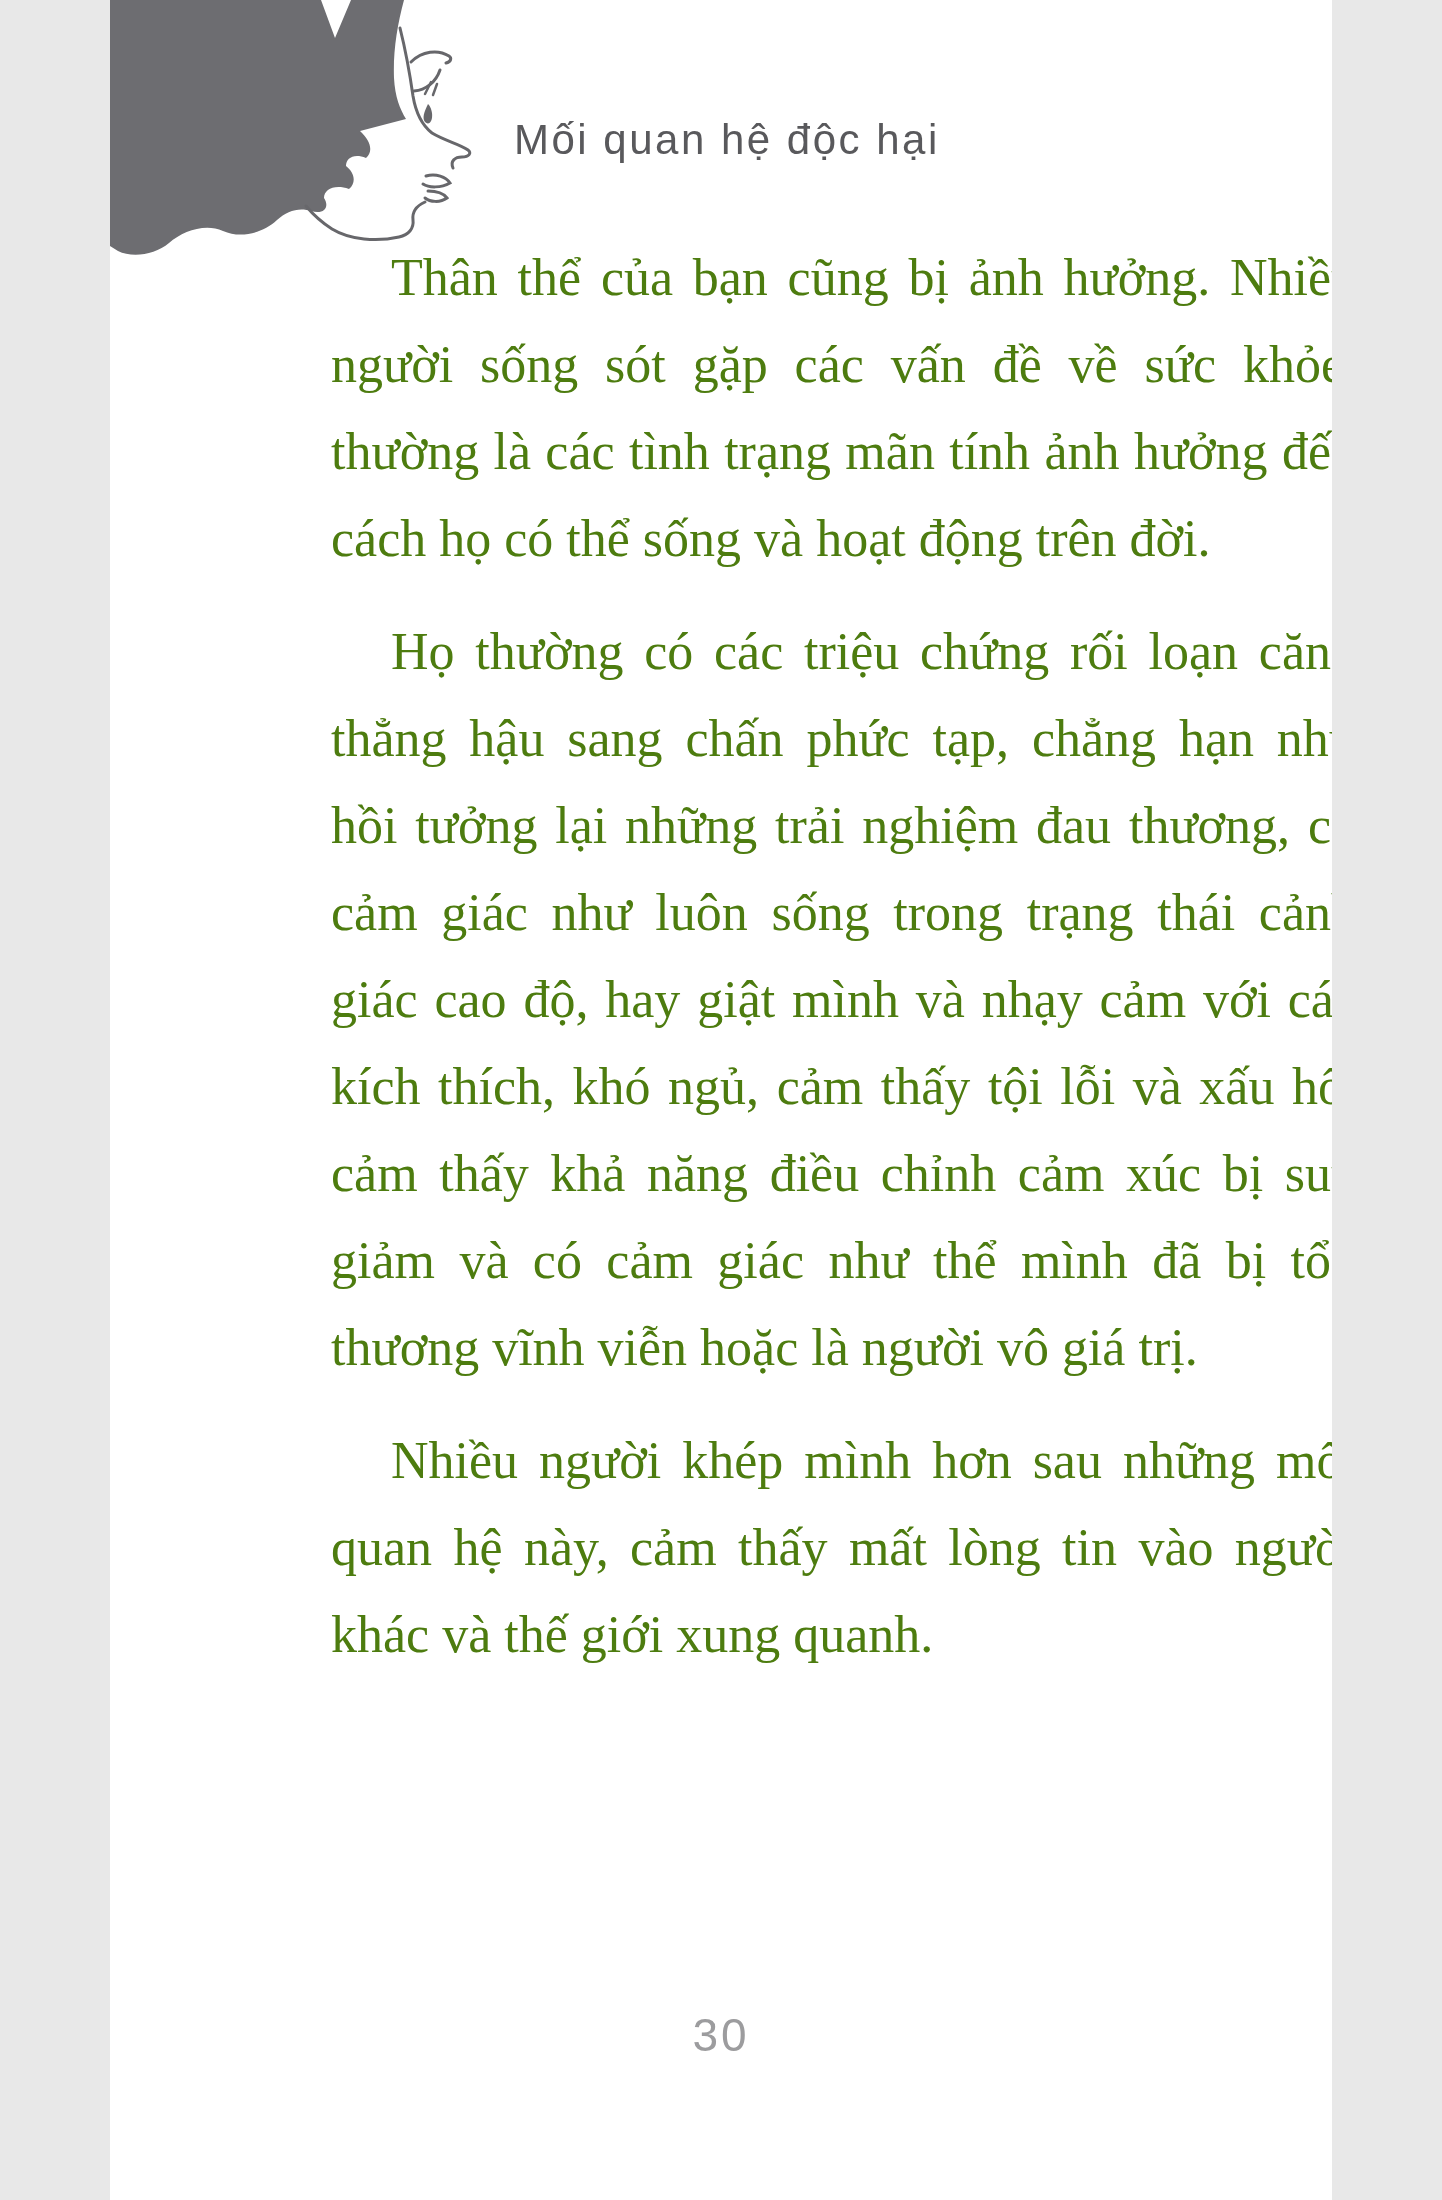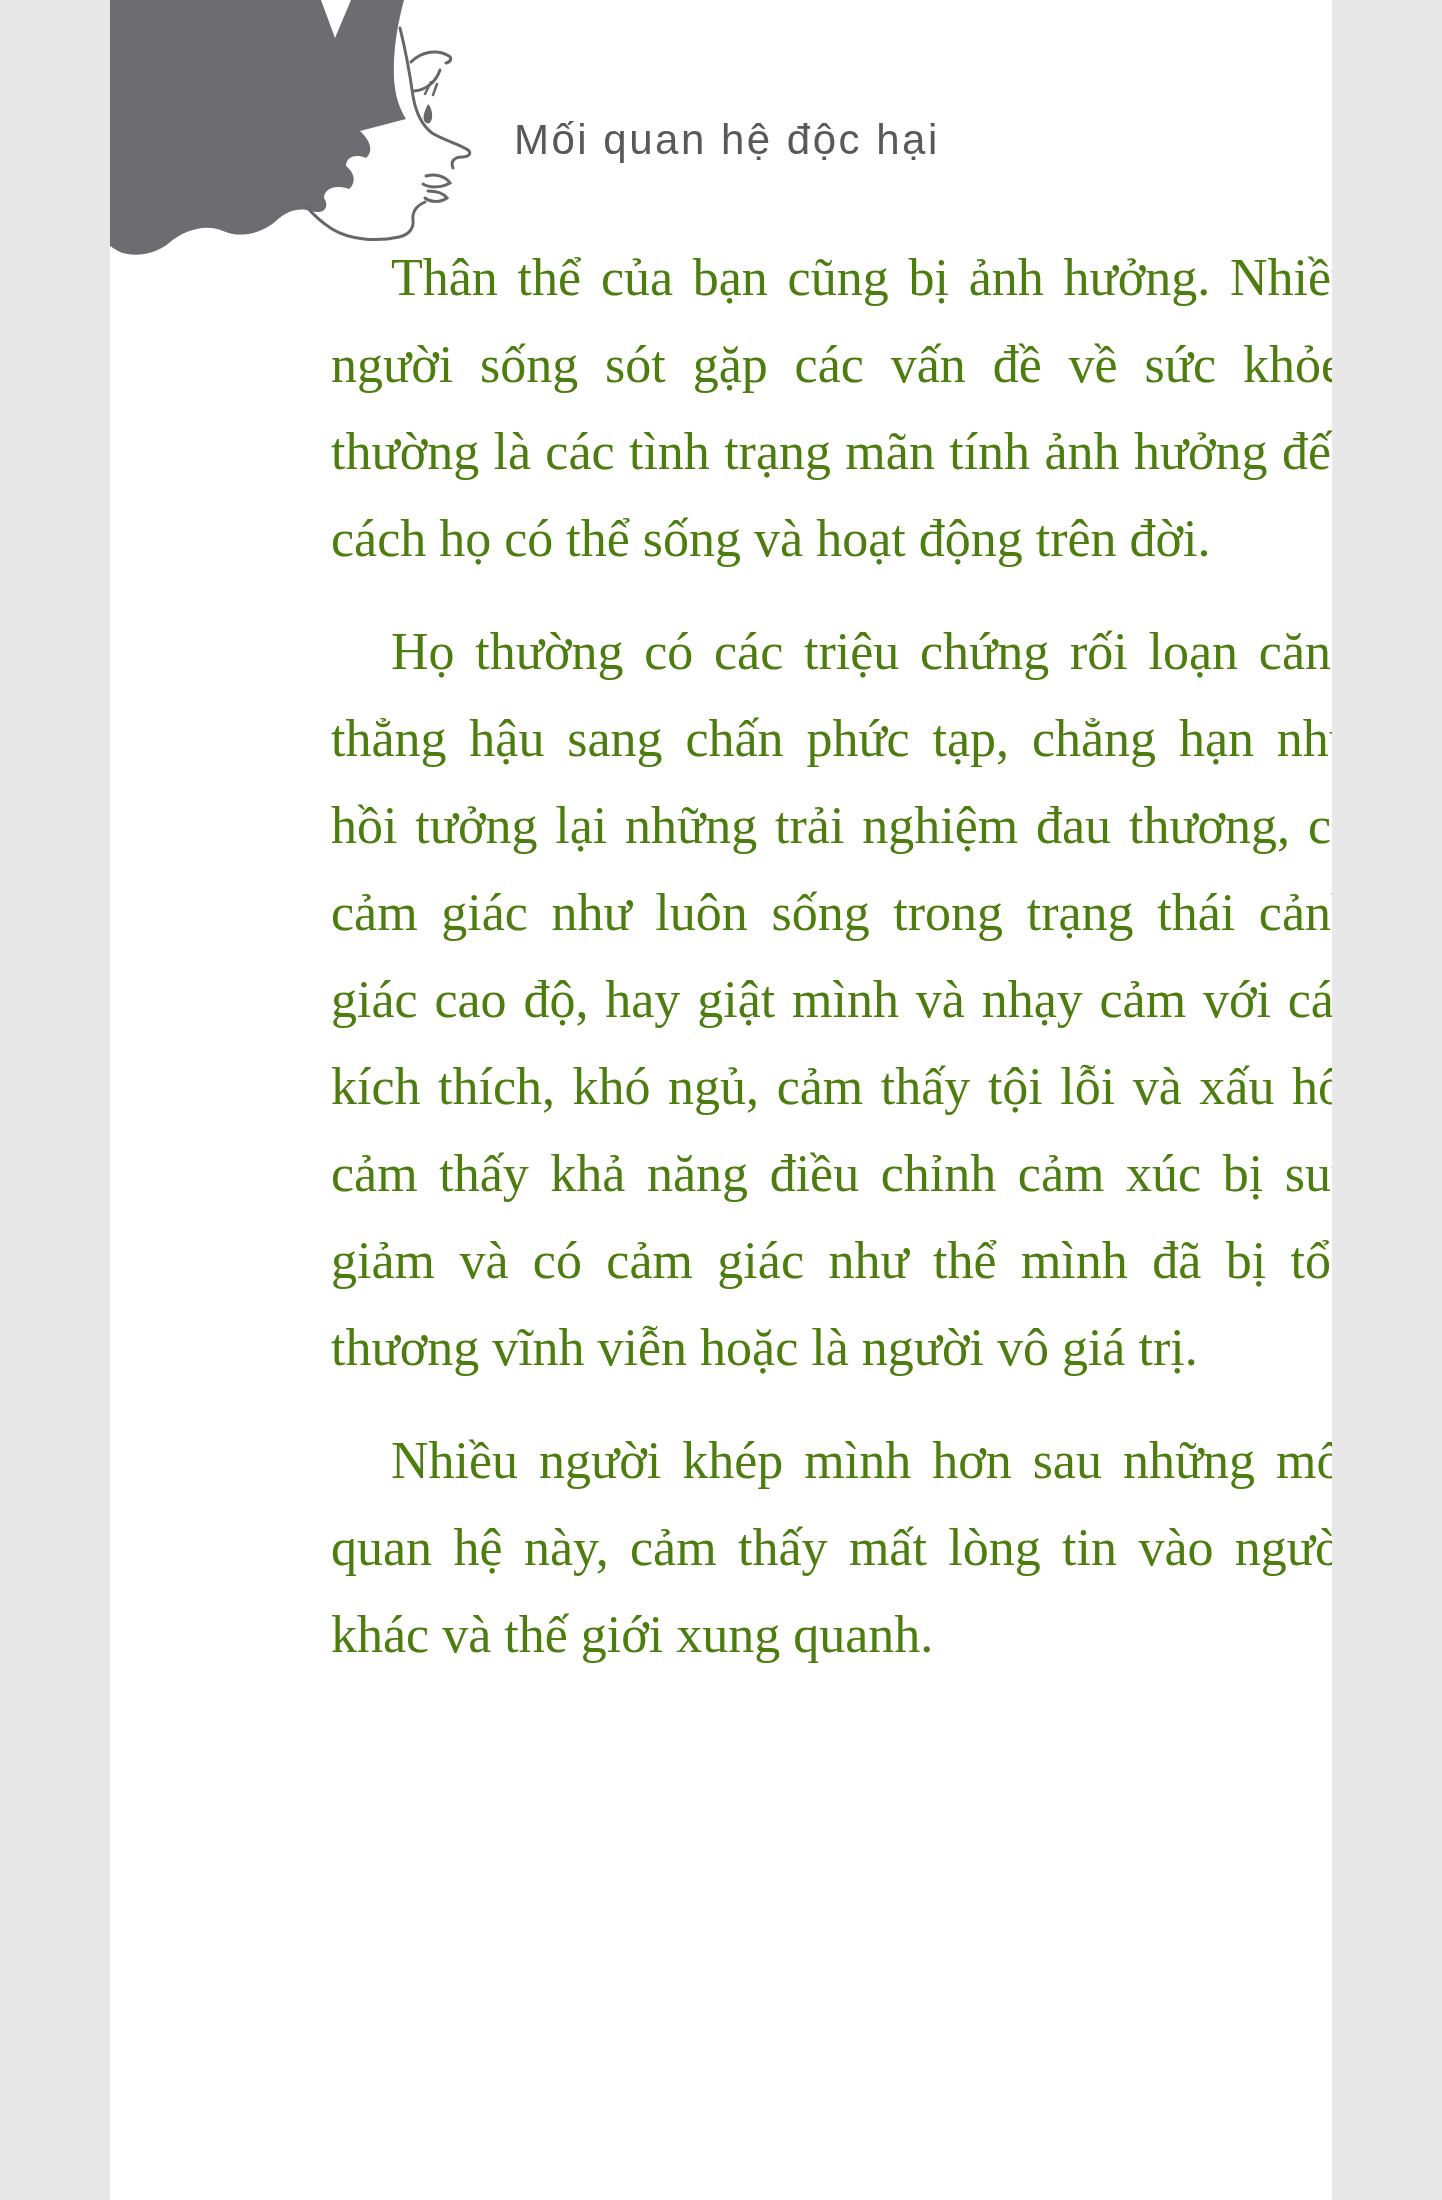--- a/index.html
+++ b/index.html
@@ -105,14 +105,15 @@
   </svg>
 
   <div class="running-head">Mối quan hệ độc hại</div>
 
   <div class="content">
     <p>Thân thể của bạn cũng bị ảnh hưởng. Nhiều người sống sót gặp các vấn đề về sức khỏe, thường là các tình trạng mãn tính ảnh hưởng đến cách họ có thể sống và hoạt động trên đời.</p>
     <p>Họ thường có các triệu chứng rối loạn căng thẳng hậu sang chấn phức tạp, chẳng hạn như hồi tưởng lại những trải nghiệm đau thương, có cảm giác như luôn sống trong trạng thái cảnh giác cao độ, hay giật mình và nhạy cảm với các kích thích, khó ngủ, cảm thấy tội lỗi và xấu hổ, cảm thấy khả năng điều chỉnh cảm xúc bị suy giảm và có cảm giác như thể mình đã bị tổn thương vĩnh viễn hoặc là người vô giá trị.</p>
     <p>Nhiều người khép mình hơn sau những mối quan hệ này, cảm thấy mất lòng tin vào người khác và thế giới xung quanh.</p>
   </div>
 
+  <div class="page-number">30</div>
 
 </div>
 
 </body></html>

